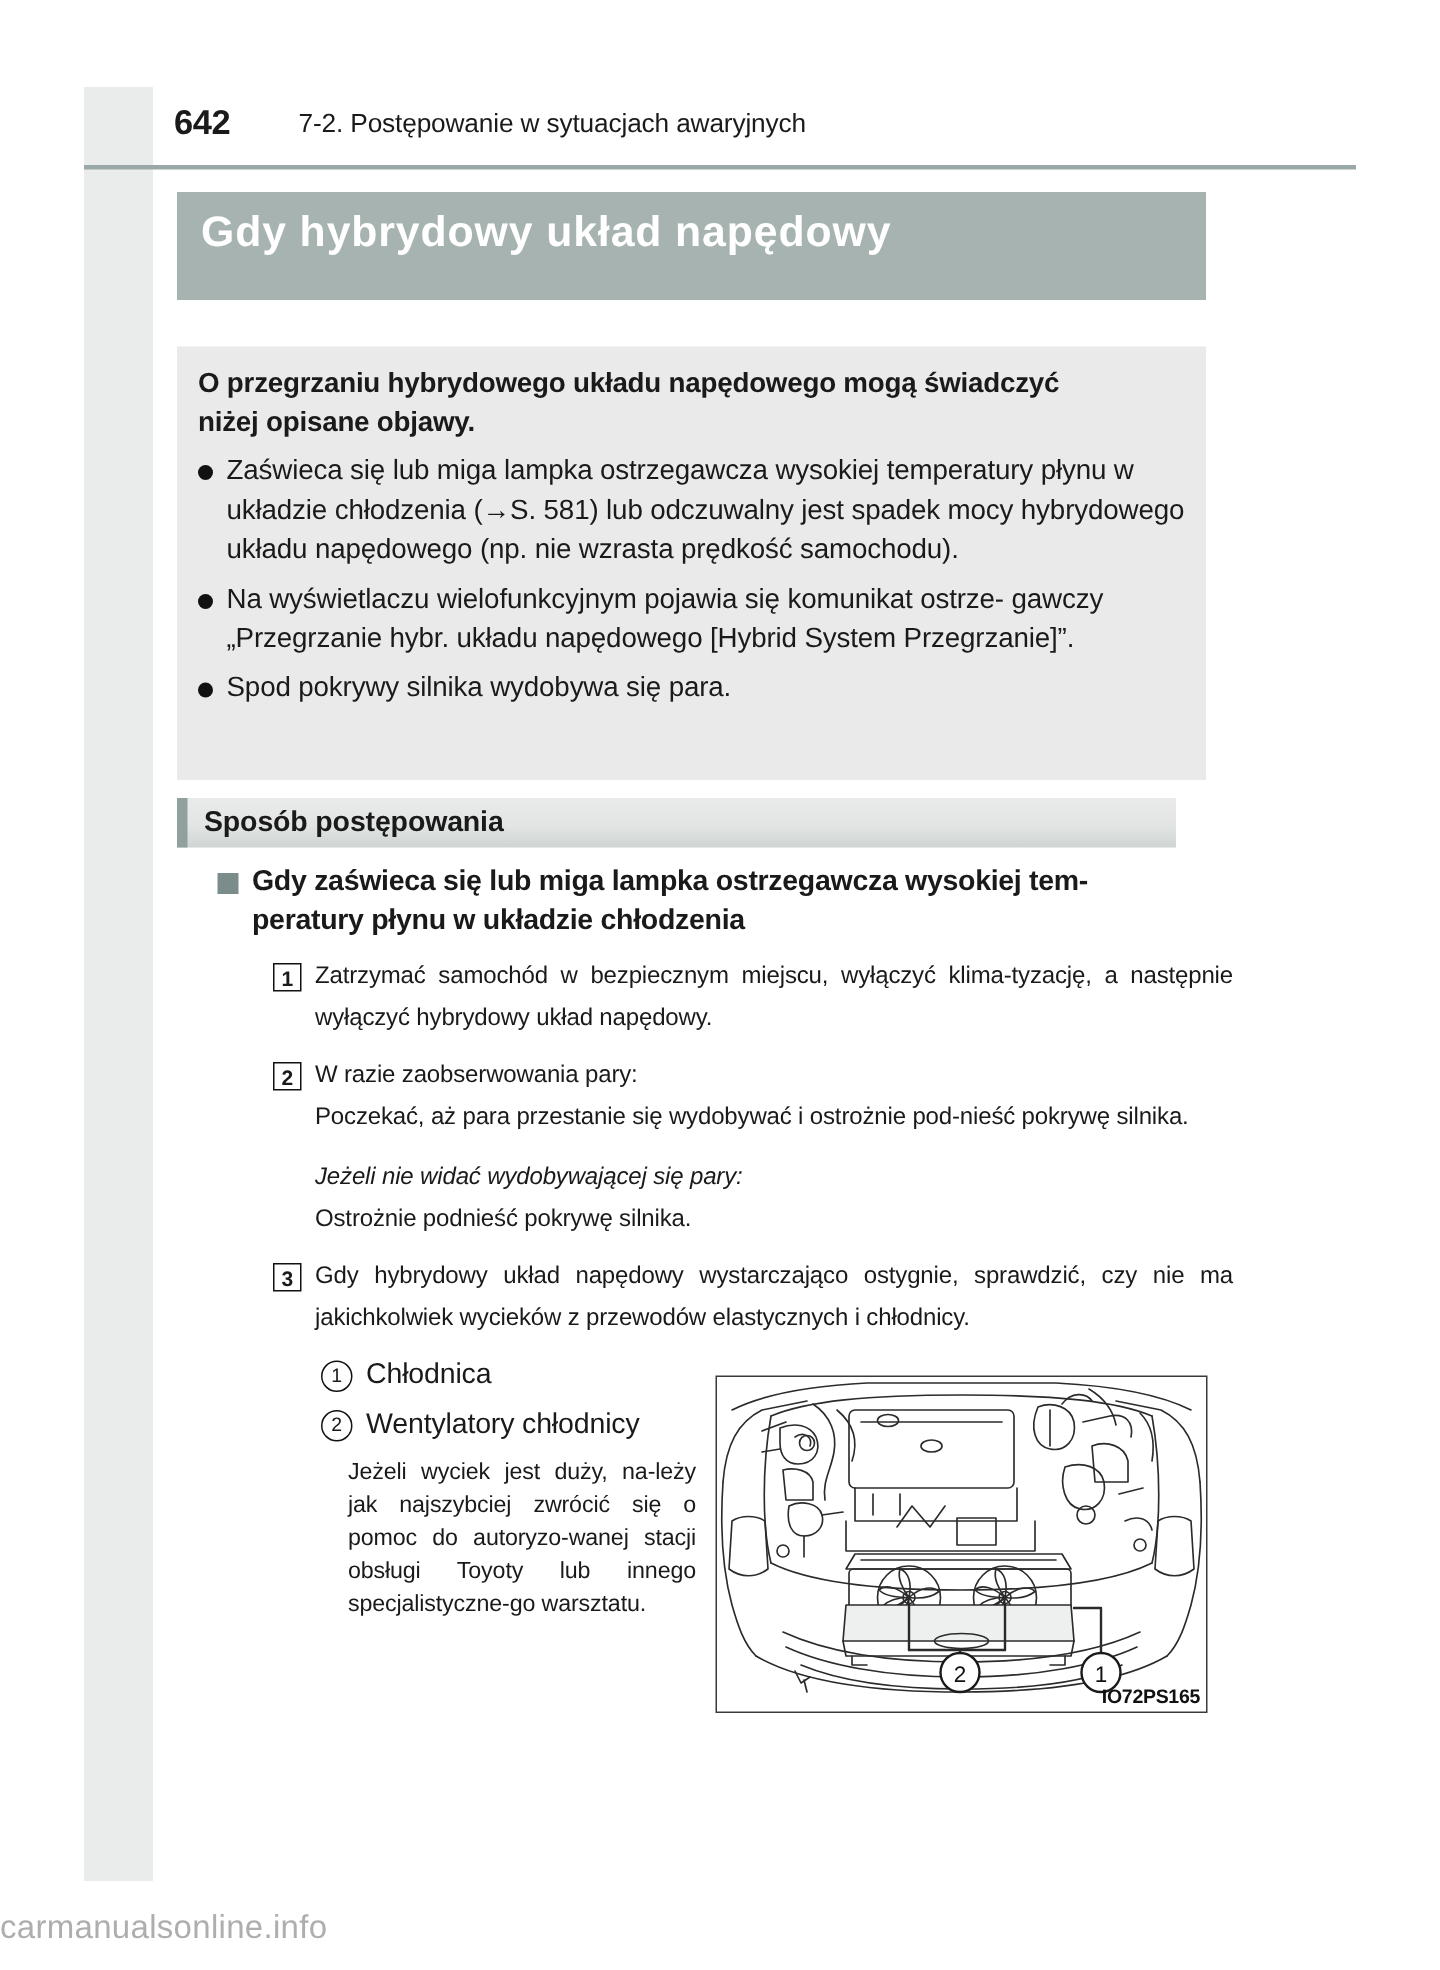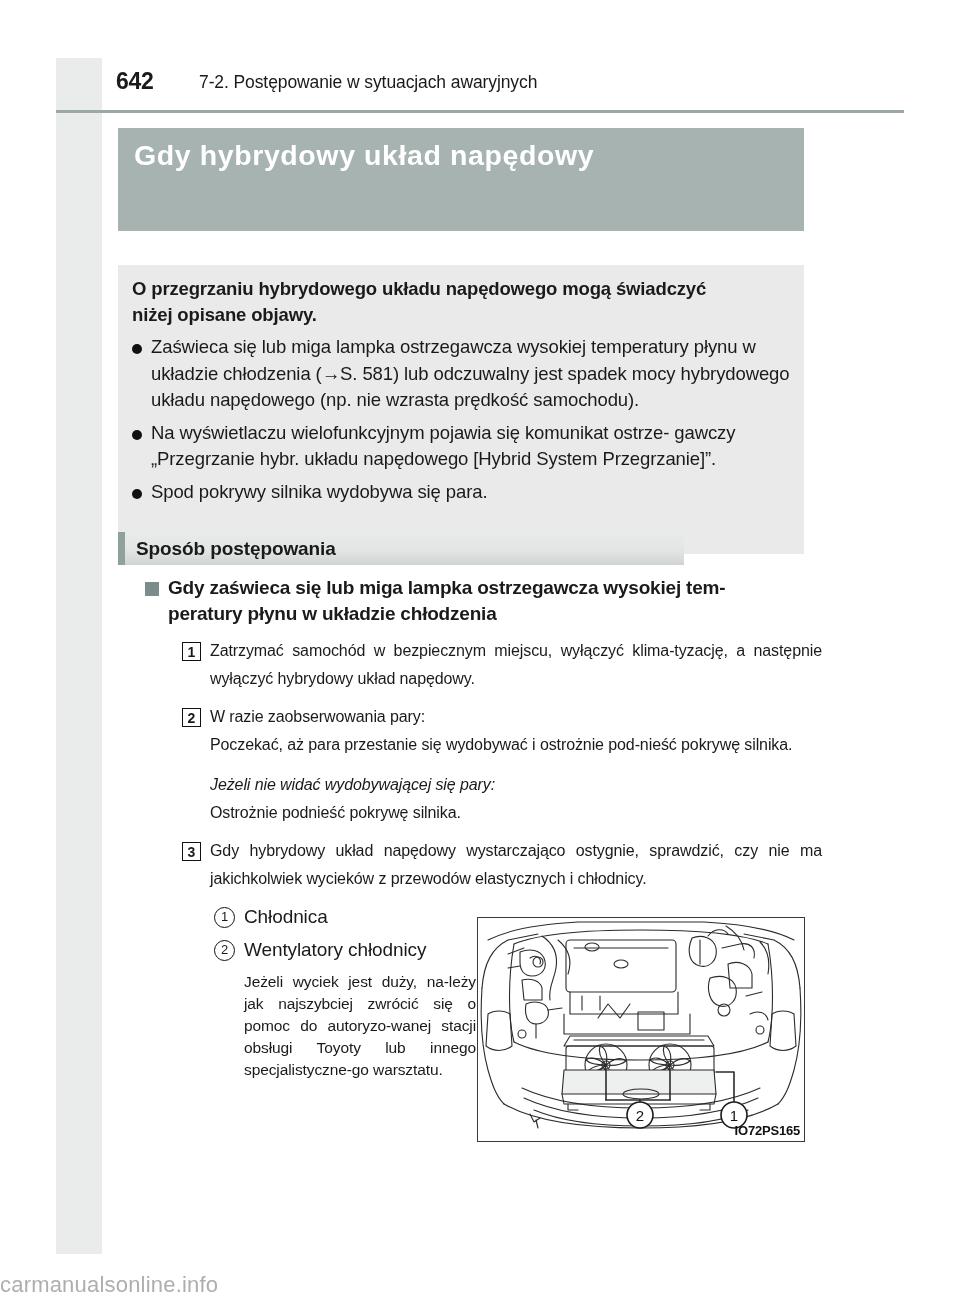--- a/index.html
+++ b/index.html
@@ -57,21 +57,21 @@
     height: 3px;
     background: #9aa9a7;
   }
 
   
   .title-banner {
     position: absolute;
     left: 118px;
     top: 128px;
     width: 686px;
-    height: 103px;
+    height: 72px;
     background: #a6b3b0;
     box-sizing: border-box;
     padding: 9px 0 0 16px;
   }
   .title-banner .line {
     color: #ffffff;
     font-size: 28.5px;
     font-weight: bold;
     line-height: 37px;
     letter-spacing: 0.6px;
@@ -80,21 +80,20 @@
   
   .symptom-block {
     position: absolute;
     left: 118px;
     top: 231px;
     width: 686px;
     height: 289px;
     background: #eaeaea;
     box-sizing: border-box;
     padding: 11px 14px 0 14px;
-    margin-top: 34px;
   }
   .symptom-lead {
     font-size: 18.5px;
     font-weight: bold;
     line-height: 26px;
     letter-spacing: -0.15px;
   }
   .bullet-row {
     display: flex;
     margin-top: 6px;
@@ -116,21 +115,21 @@
     font-size: 18.5px;
     line-height: 26.5px;
     letter-spacing: -0.1px;
   }
 
   
   .section-band {
     position: absolute;
     left: 118px;
     top: 532px;
-    width: 566px;
+    width: 666px;
     height: 33px;
     background: linear-gradient(to bottom, #e9ebea 0%, #e2e5e4 55%, #cfd4d3 100%);
     display: flex;
     align-items: center;
   }
   .section-band .accent {
     width: 7px;
     height: 33px;
     background: #8fa09d;
     flex: 0 0 auto;
@@ -222,21 +221,21 @@
     margin-right: 9px;
     box-sizing: border-box;
   }
   .callout-label {
     font-size: 19px;
     line-height: 30px;
     letter-spacing: -0.1px;
   }
   .note {
     margin-top: 6px;
-    margin-left: 30px;
+    margin-left: 18px;
     width: 232px;
     font-size: 15.5px;
     line-height: 22px;
     text-align: justify;
     letter-spacing: -0.1px;
   }
 
   
   .figure {
     position: absolute;

